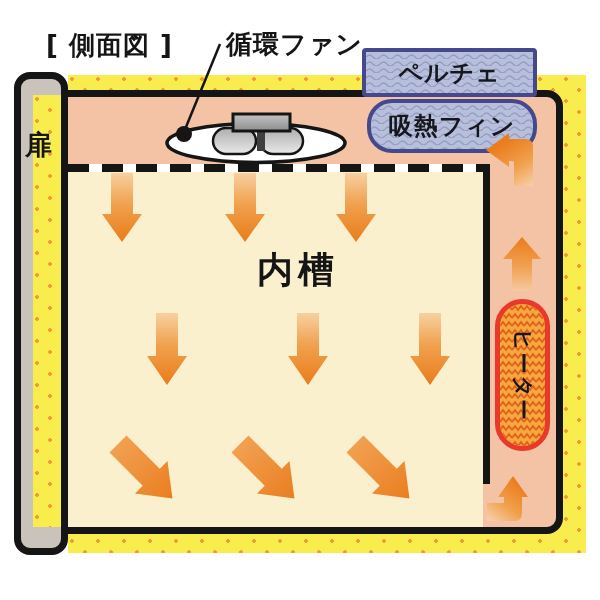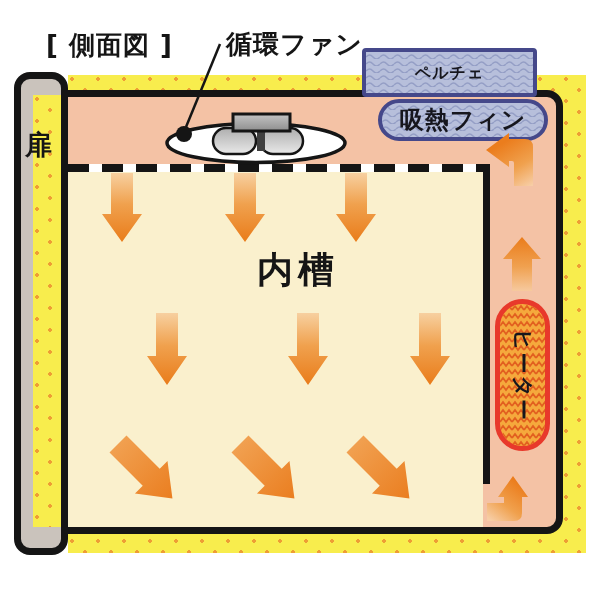--- a/index.html
+++ b/index.html
@@ -42,24 +42,24 @@
     background:repeating-linear-gradient(90deg, #151515 0 21px, #ffffff 21px 34px);
   }
   .tank-wall { left:483px; top:164px; width:7px; height:320px; background:#151515; }
 
   
   .bluebox {
     box-sizing:border-box; border:4px solid #45488a; background:#b7bfdb;
     display:flex; align-items:center; justify-content:center; overflow:hidden;
   }
   .peltier { left:362px; top:48px; width:175px; height:49px; border-radius:4px; }
-  .fin     { left:378px; top:99px; width:170px; height:42px; border-radius:25px; }
+  .fin     { left:367px; top:99px; width:170px; height:54px; border-radius:25px; }
   .bluebox svg.pat, .heater svg.pat { position:absolute; left:0; top:0; width:100%; height:100%; }
   .bluebox .lbl {
-    position:relative; color:#16161d; font-size:16px; font-weight:600; letter-spacing:1px;
+    position:relative; color:#16161d; font-size:24px; font-weight:600; letter-spacing:1px;
     line-height:1; white-space:nowrap;
   }
 
   
   .heater {
     left:495px; top:299px; width:55px; height:152px; box-sizing:border-box;
     background:#f5a93c; border:5px solid #e8392b; border-radius:30px;
     display:flex; align-items:center; justify-content:center; overflow:hidden;
   }
   .heater .lbl {

